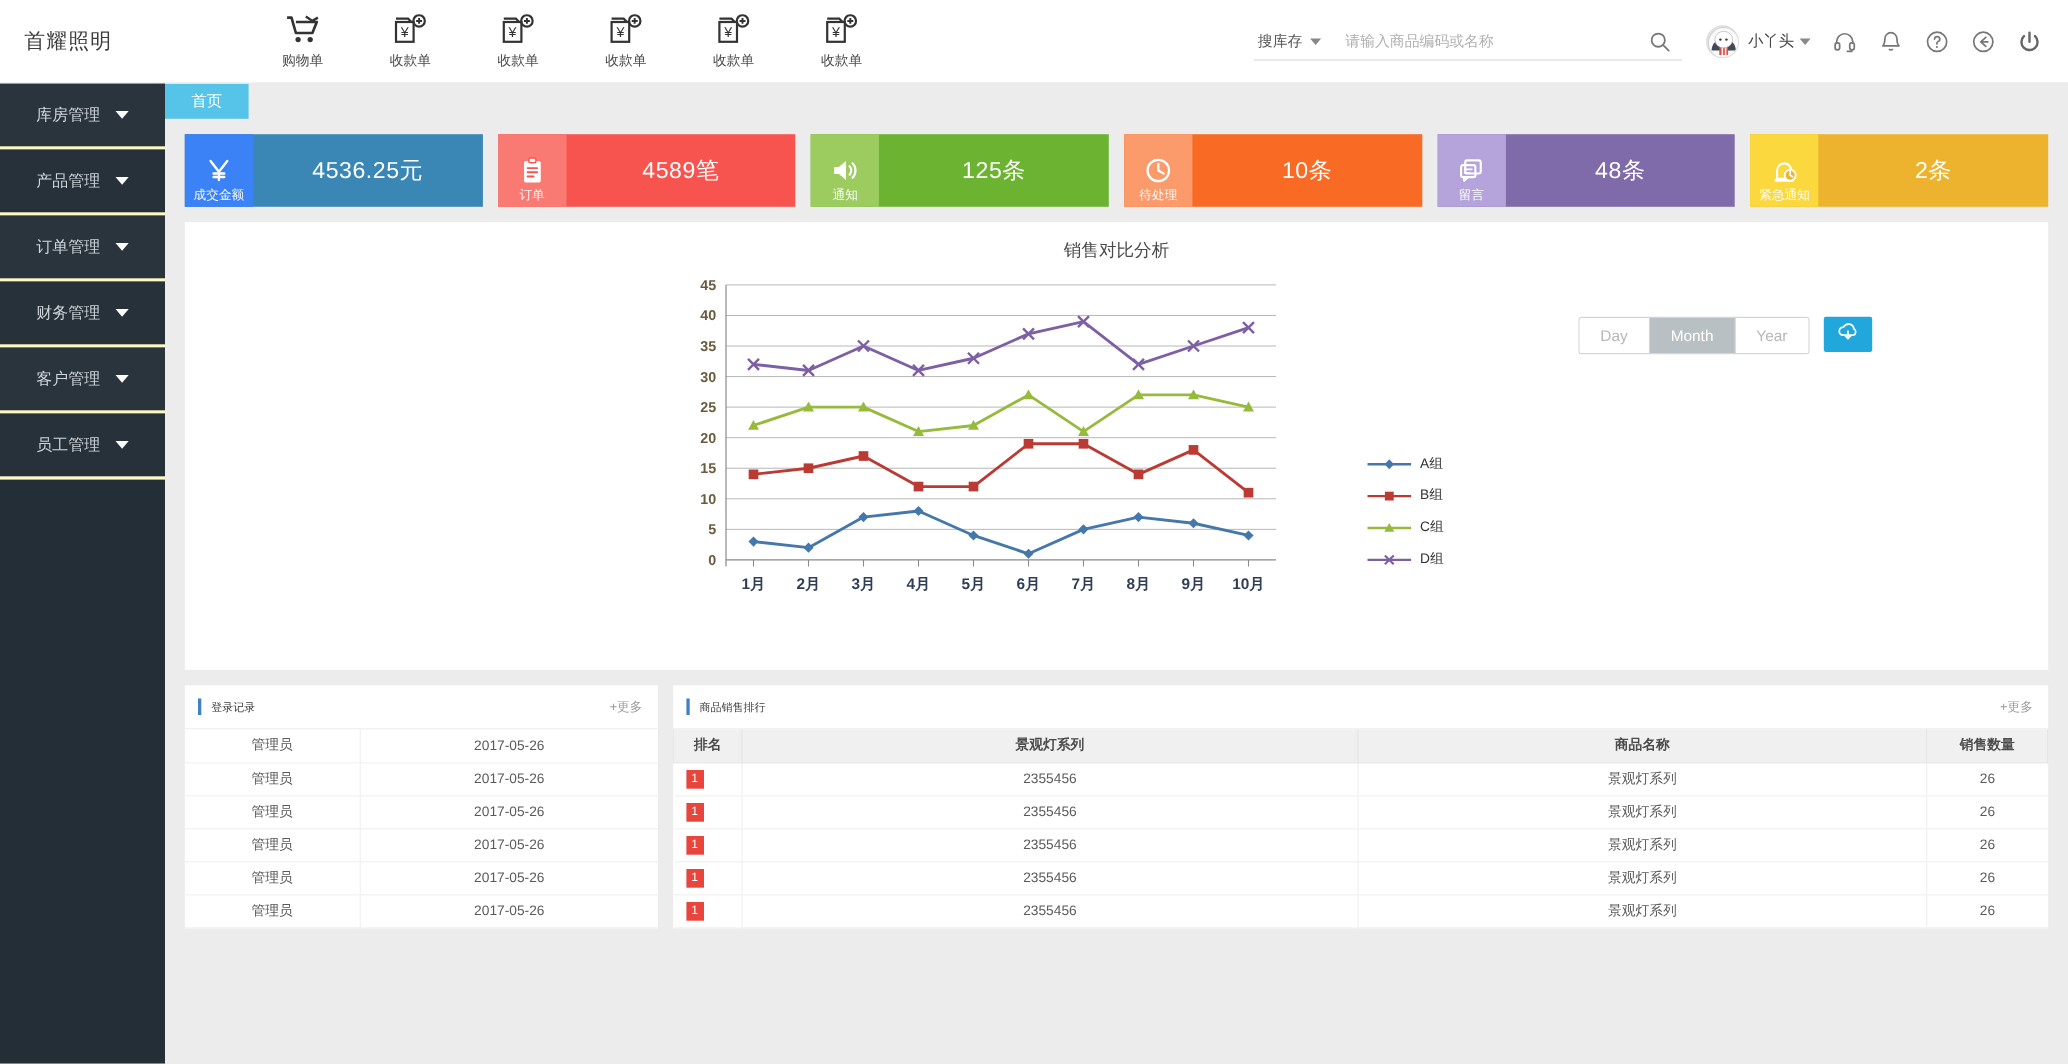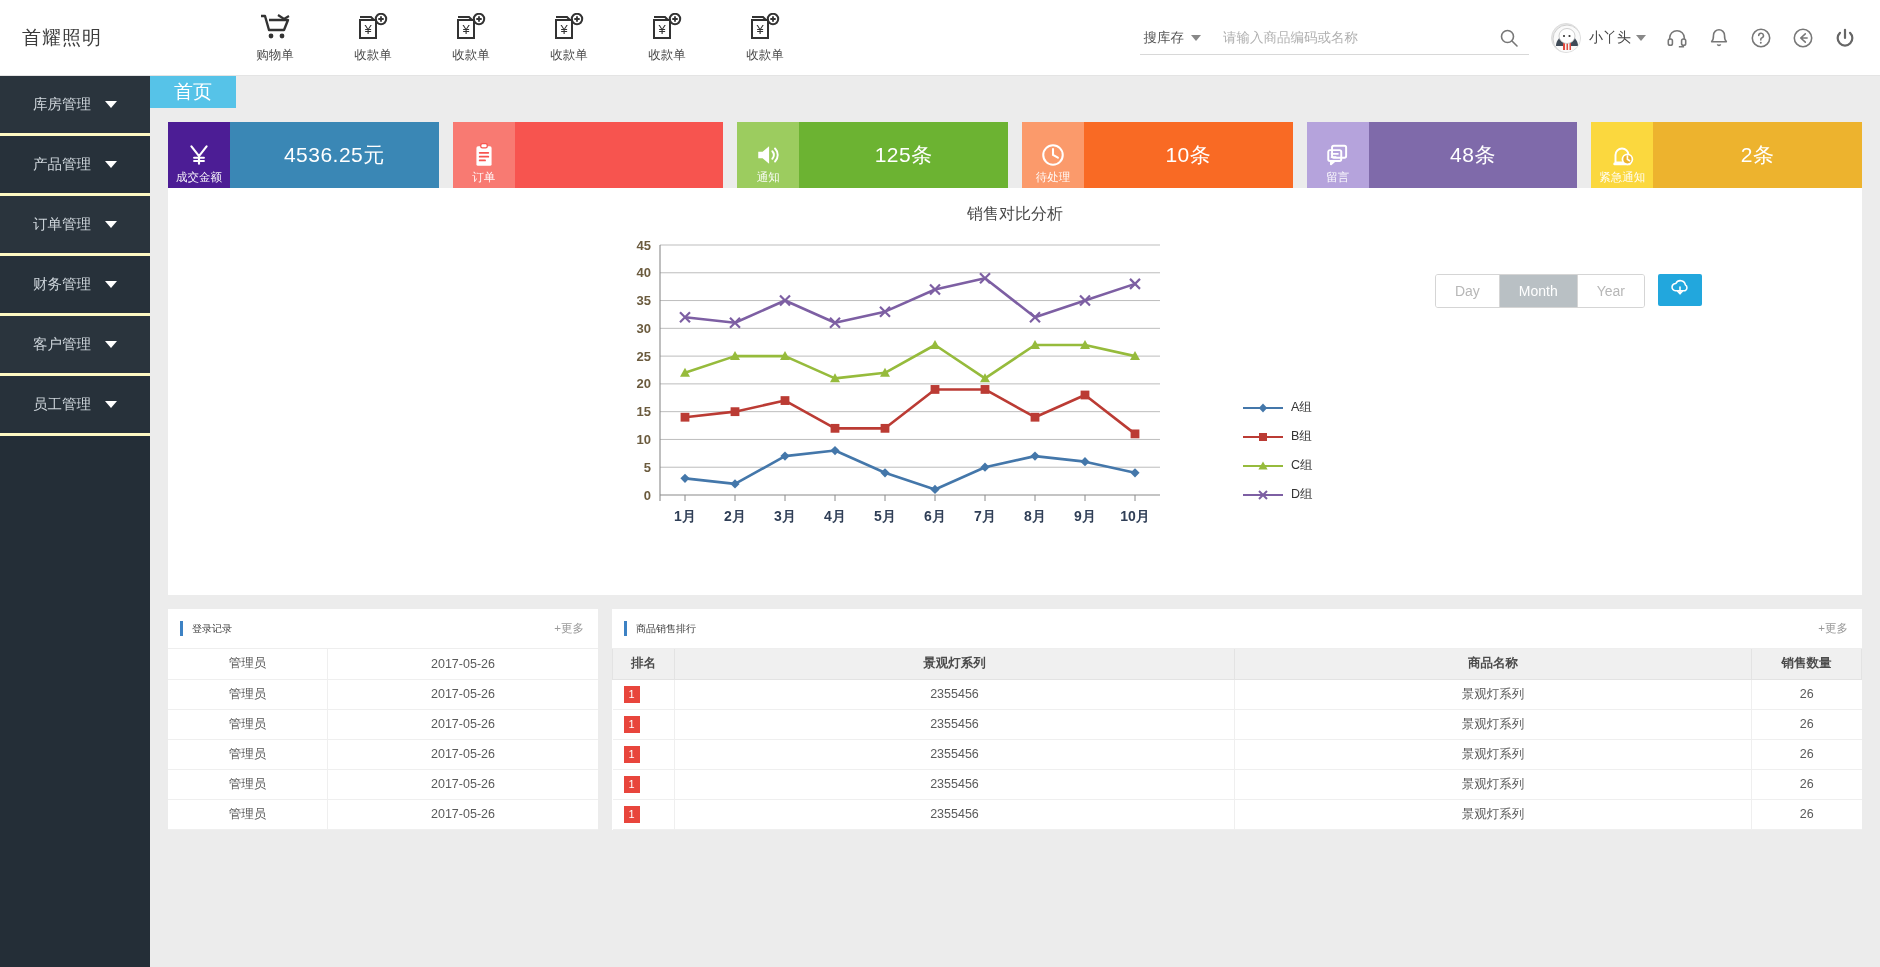--- a/index.html
+++ b/index.html
@@ -78,21 +78,21 @@
   .side-item:nth-child(even) { background: #27313a; }
   .side-item .caret {
     width: 0; height: 0; border-left: 6px solid transparent;
     border-right: 6px solid transparent; border-top: 7px solid #ffffff;
   }
 
   
   .main { flex: 1; display: flex; flex-direction: column; background: #ececec; }
   .tabstrip { height: 32px; background: #ececec; display: flex; }
   .tab {
-    background: #56c3e8; color: #fff; font-size: 19px; padding: 0 24px;
+    background: #56c3e8; color: #fff; font-size: 14px; padding: 0 24px;
     display: flex; align-items: center; cursor: pointer;
   }
   .content { flex: 1; padding: 14px 18px 0 18px; overflow: hidden; }
 
   
   .cards { display: flex; gap: 14px; }
   .card {
     flex: 1; height: 66px; display: flex; position: relative; color: #fff;
   }
   .card-ic {
@@ -102,21 +102,21 @@
   .card-lb {
     position: absolute; left: 0; right: 0; bottom: 3px; text-align: center;
     font-size: 11.5px; color: #fff; opacity: .95;
   }
   .card-val {
     flex: 1; display: flex; align-items: center; justify-content: center;
     font-size: 21px; letter-spacing: .5px;
   }
 
   
-  .panel { background: #fff; }
+  .panel { background: #fff; margin-top: 14px; }
   .chart-panel { height: 407px; position: relative; padding-top: 16px; }
   .chart-title { text-align: center; font-size: 16px; color: #4a4a4a; }
   .chart-area { position: relative; height: 350px; }
   .toggle-wrap {
     position: absolute; right: 160px; top: 86px; display: flex; align-items: flex-start; gap: 13px;
   }
   .seg { display: flex; border: 1px solid #d5d5d5; border-radius: 3px; overflow: hidden; }
   .seg-btn {
     padding: 0 19px; height: 32px; line-height: 32px; font-size: 14px;
     color: #b7b7b7; background: #fff; cursor: pointer; border-right: 1px solid #d5d5d5;
@@ -348,38 +348,39 @@
 
   <div class="main">
     <div class="tabstrip">
       <div class="tab">首页</div>
     </div>
 
     <div class="content">
 
       <div class="cards">
         <div class="card" style="background:#3a87b5">
-          <div class="card-ic" style="background:#4c1d95">
+          <div class="card-ic" style="background:#3b82f6">
             <svg width="26" height="26" viewBox="0 0 24 24">
                 <path d="M5 4l7 9 7-9M12 13v7M7.5 14.5h9M7.5 17.5h9" fill="none" stroke="#fff" stroke-width="2" stroke-linecap="round"></path>
               </svg>
             <div class="card-lb">成交金额</div>
           </div>
           <div class="card-val">4536.25元</div>
         </div>
 
         <div class="card" style="background:#f7544f">
           <div class="card-ic" style="background:#f87a72">
             <svg width="26" height="26" viewBox="0 0 24 24">
                 <rect x="5" y="4" width="14" height="18" rx="1.5" fill="#fff"></rect>
                 <rect x="9" y="1.5" width="6" height="4" rx="1.5" fill="#fff" stroke="#f7544f" stroke-width="1.2"></rect>
                 <path d="M8 10h8M8 13.5h8M8 17h5" stroke="#f7544f" stroke-width="1.6" stroke-linecap="round"></path>
               </svg>
             <div class="card-lb">订单</div>
           </div>
+          <div class="card-val">4589笔</div>
         </div>
 
         <div class="card" style="background:#6cb332">
           <div class="card-ic" style="background:#9ccc5f">
             <svg width="26" height="26" viewBox="0 0 24 24">
                 <path d="M3 9h4l6-5v16l-6-5H3z" fill="#fff"></path>
                 <path d="M16 8.5a5 5 0 0 1 0 7M18.5 6a8.5 8.5 0 0 1 0 12" fill="none" stroke="#fff" stroke-width="1.8" stroke-linecap="round"></path>
               </svg>
             <div class="card-lb">通知</div>
           </div>

